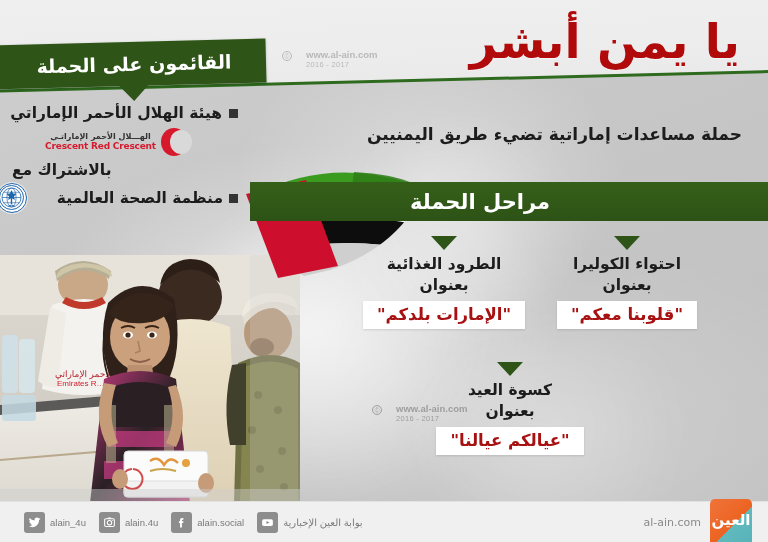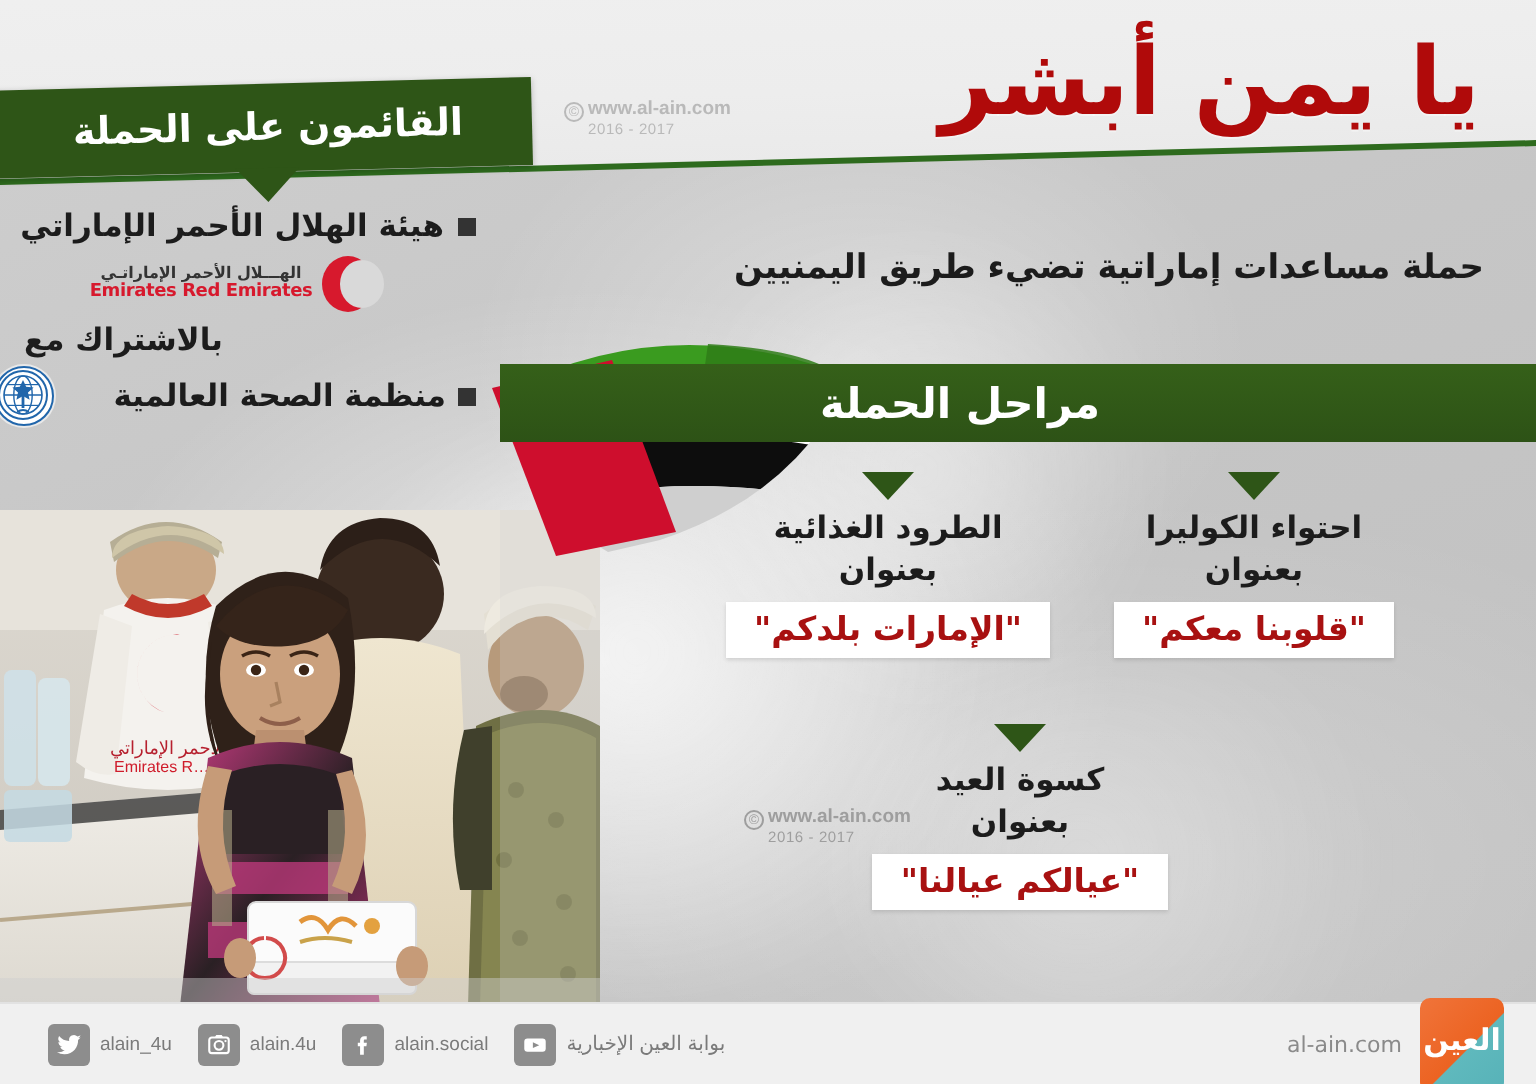--- a/index.html
+++ b/index.html
@@ -56,21 +56,21 @@
     text-shadow:0 1px 0 rgba(255,255,255,.4);
     white-space:nowrap;
   }
 
   
   .wm {
     position:absolute; color:#b9b9b9; direction:ltr;
     font-size:8.5px; line-height:1.12; user-select:none;
     font-family:"Liberation Sans",sans-serif;
   }
-  .wm .wm-row { display:flex; align-items:flex-start; gap:2px; }
+  .wm .wm-row { display:flex; align-items:flex-start; gap:14px; }
   .wm .c-mark {
     display:inline-block; width:10px; height:10px; border:1px solid #b9b9b9;
     border-radius:50%; font-size:7px; line-height:9px; text-align:center;
     color:#b9b9b9; margin-top:1px;
   }
   .wm .wm-url { font-weight:bold; font-size:9.5px; display:block; }
   .wm .wm-yr  { font-size:7.5px; display:block; letter-spacing:.3px; }
   #wm-top  { left:282px; top:50px; }
   #wm-mid  { left:372px; top:404px; }
   #wm-mid .wm-url { color:#9e9e9e; }
@@ -395,21 +395,21 @@
 
     <div class="org-row">
       <span class="bullet"></span>
       <span class="org-text">هيئة الهلال الأحمر الإماراتي</span>
     </div>
 
     <div class="rc-logo">
       <span class="rc-crescent"></span>
       <span class="rc-words">
         <span class="rc-ar">الهـــلال الأحمر الإماراتـي</span>
-        <span class="rc-en">Emirates Red Emirates</span>
+        <span class="rc-en">Crescent Red Crescent</span>
       </span>
     </div>
 
     <div class="sub-note">بالاشتراك مع</div>
 
     <div class="who-row">
       <span class="bullet"></span>
       <span class="org-text">منظمة الصحة العالمية</span>
       <span class="who-logo">
         <svg width="25" height="25" viewBox="0 0 25 25">

